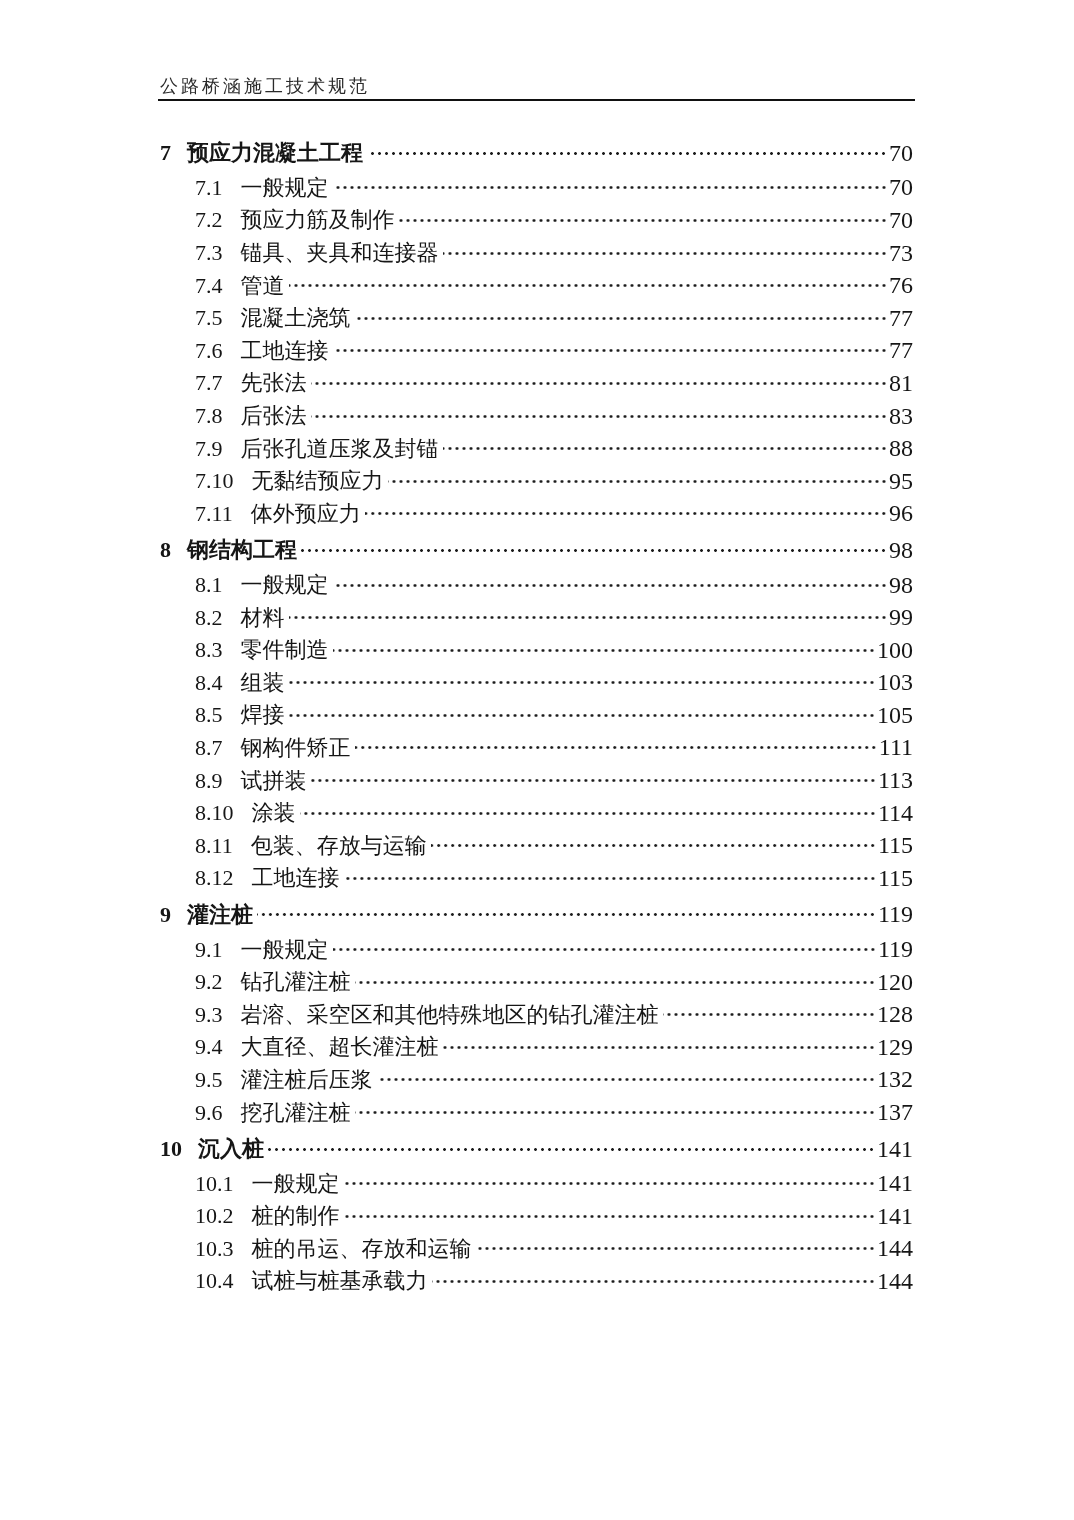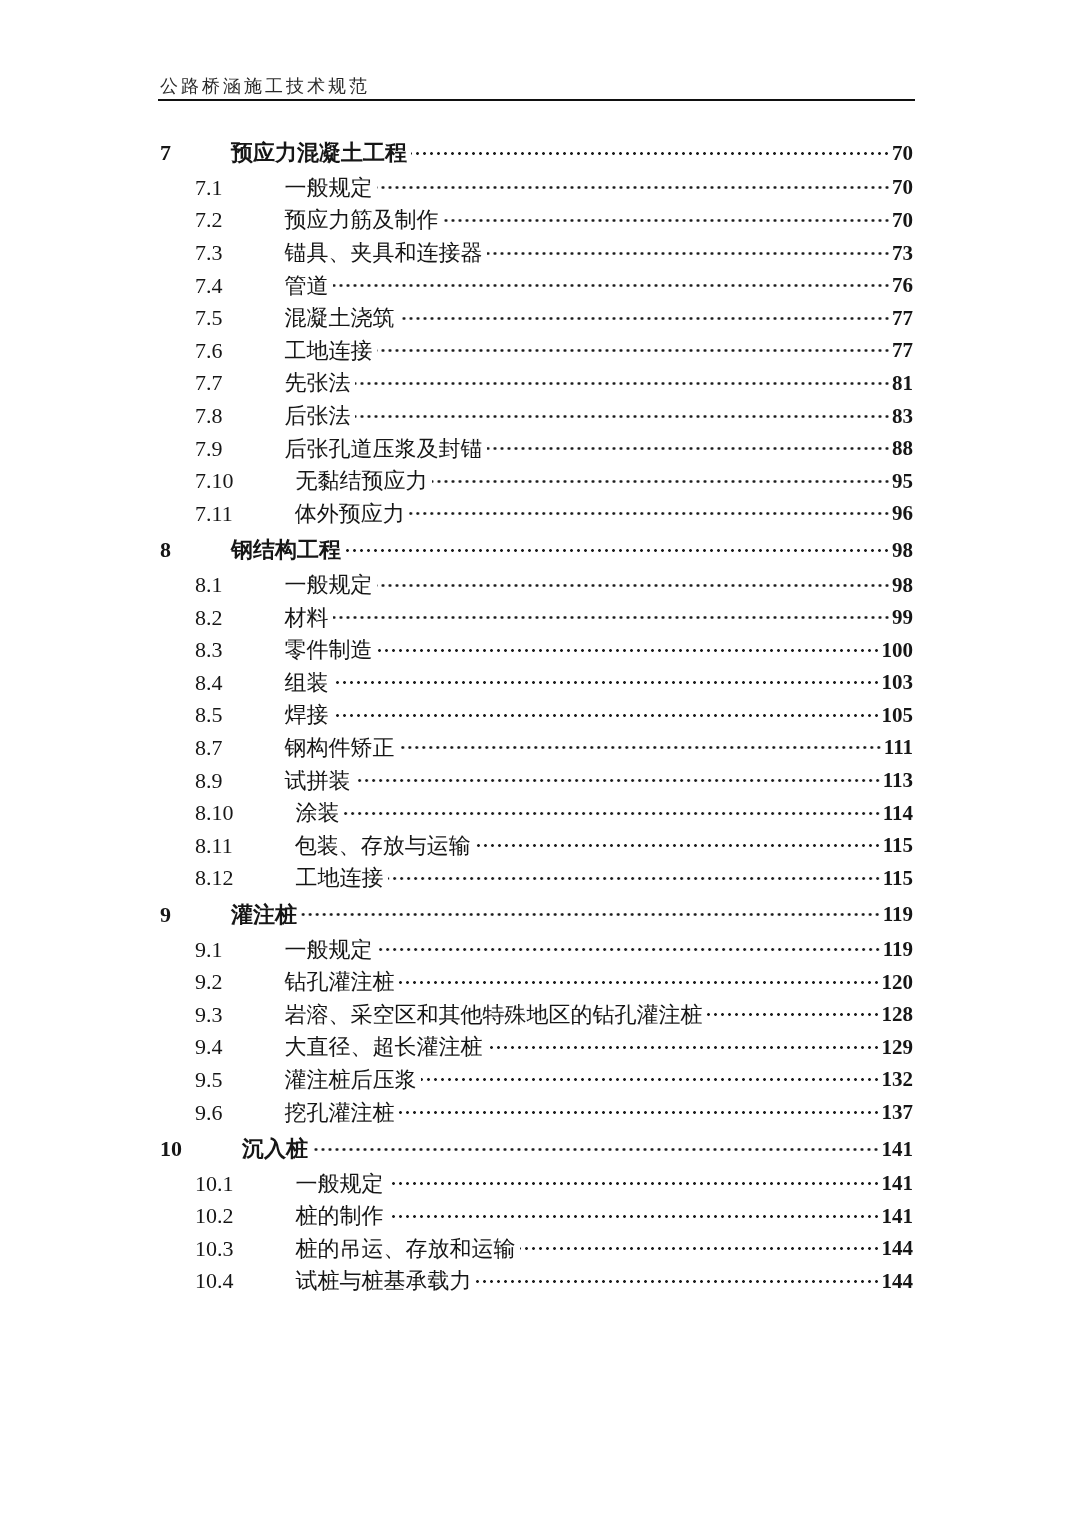--- a/index.html
+++ b/index.html
@@ -63,37 +63,36 @@
   }
   .num {
     flex: 0 0 auto;
     margin-right: 16px;
   }
   .lvl2 .num {
     margin-right: 18px;
   }
   .title {
     flex: 0 0 auto;
-    margin-left: 44px;
   }
   .leader {
     flex: 1 1 auto;
     min-width: 18px;
     align-self: stretch;
     margin: 0 2px 0 4px;
     background-image: radial-gradient(circle, #1c1c1c 1.25px, rgba(0,0,0,0) 1.55px);
     background-size: 7px 7px;
     background-repeat: repeat-x;
     background-position: right center;
     overflow: hidden;
   }
   .page-num {
     flex: 0 0 auto;
-    font-size: 21px;
-    font-weight: 700;
+    font-size: 24px;
+    font-weight: 400;
   }
 </style>
 </head>
 <body>
 
 <div class="page">
   <div class="running-head">公路桥涵施工技术规范</div>
   <div class="header-rule"></div>
 
   <div class="toc" id="toc">

